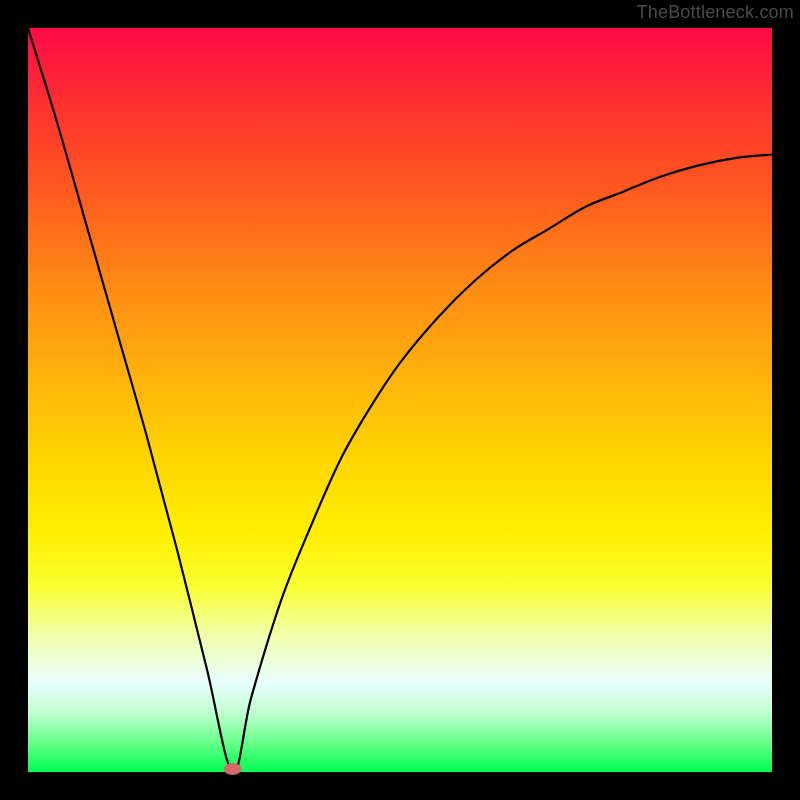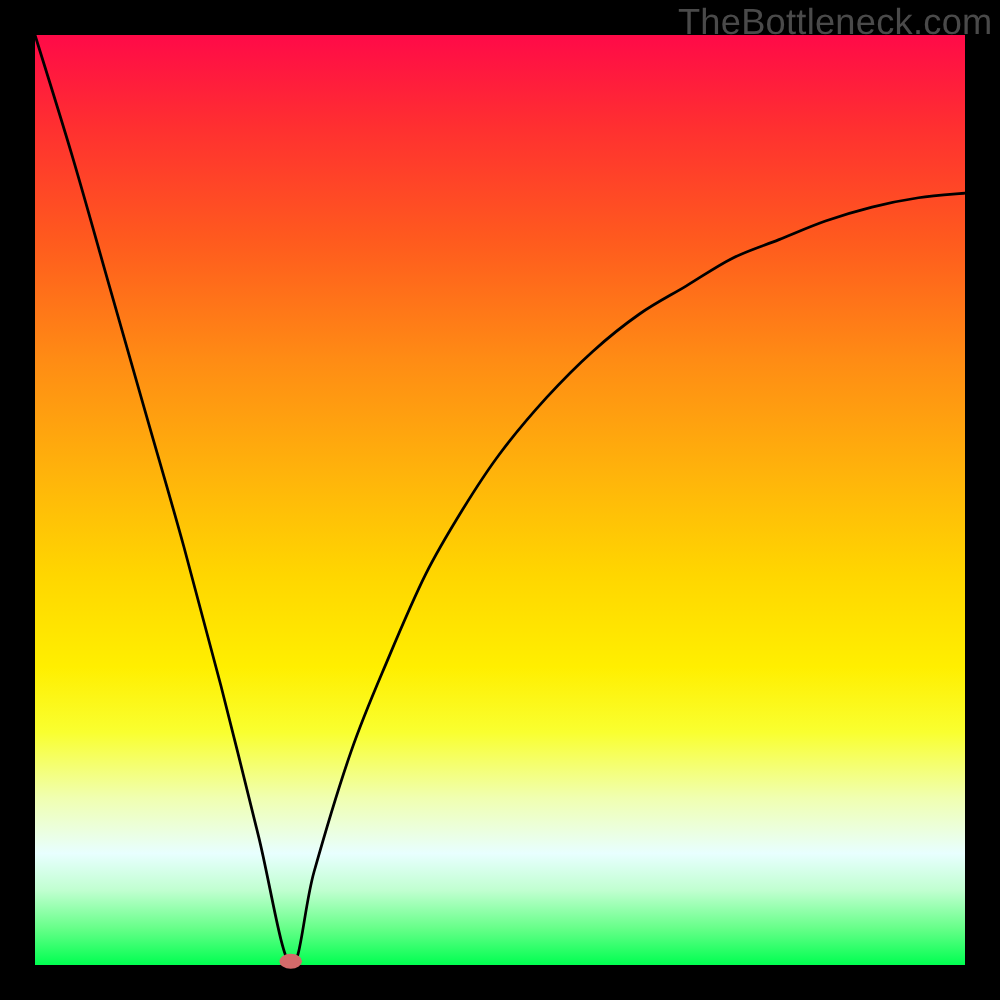--- a/index.html
+++ b/index.html
@@ -37,21 +37,21 @@
       #c0ffd0 92%,
       #68ff8a 96%,
       #00ff50 100%
     );
   }
   .watermark {
     position: absolute;
     top: 2px;
     right: 6px;
     color: #4a4a4a;
-    font-size: 29px;
+    font-size: 18px;
     font-weight: 500;
     font-family: Arial, Helvetica, sans-serif;
     letter-spacing: 0.2px;
     z-index: 10;
   }
   svg.overlay {
     position: absolute;
     left: 0;
     top: 0;
     width: 744px;

